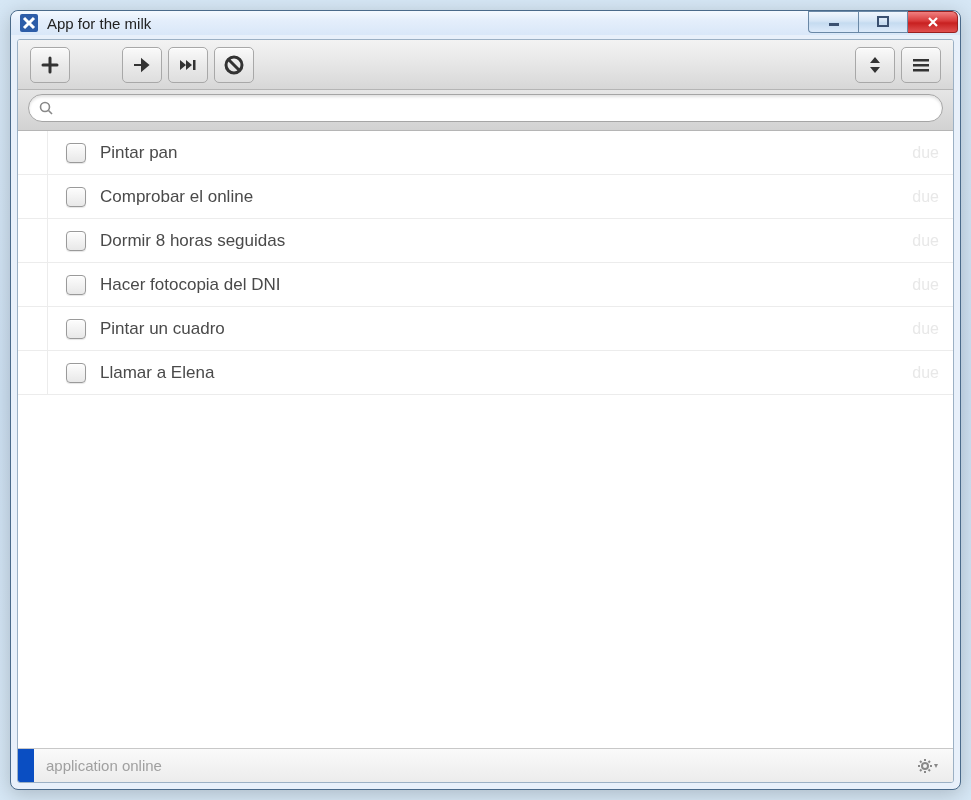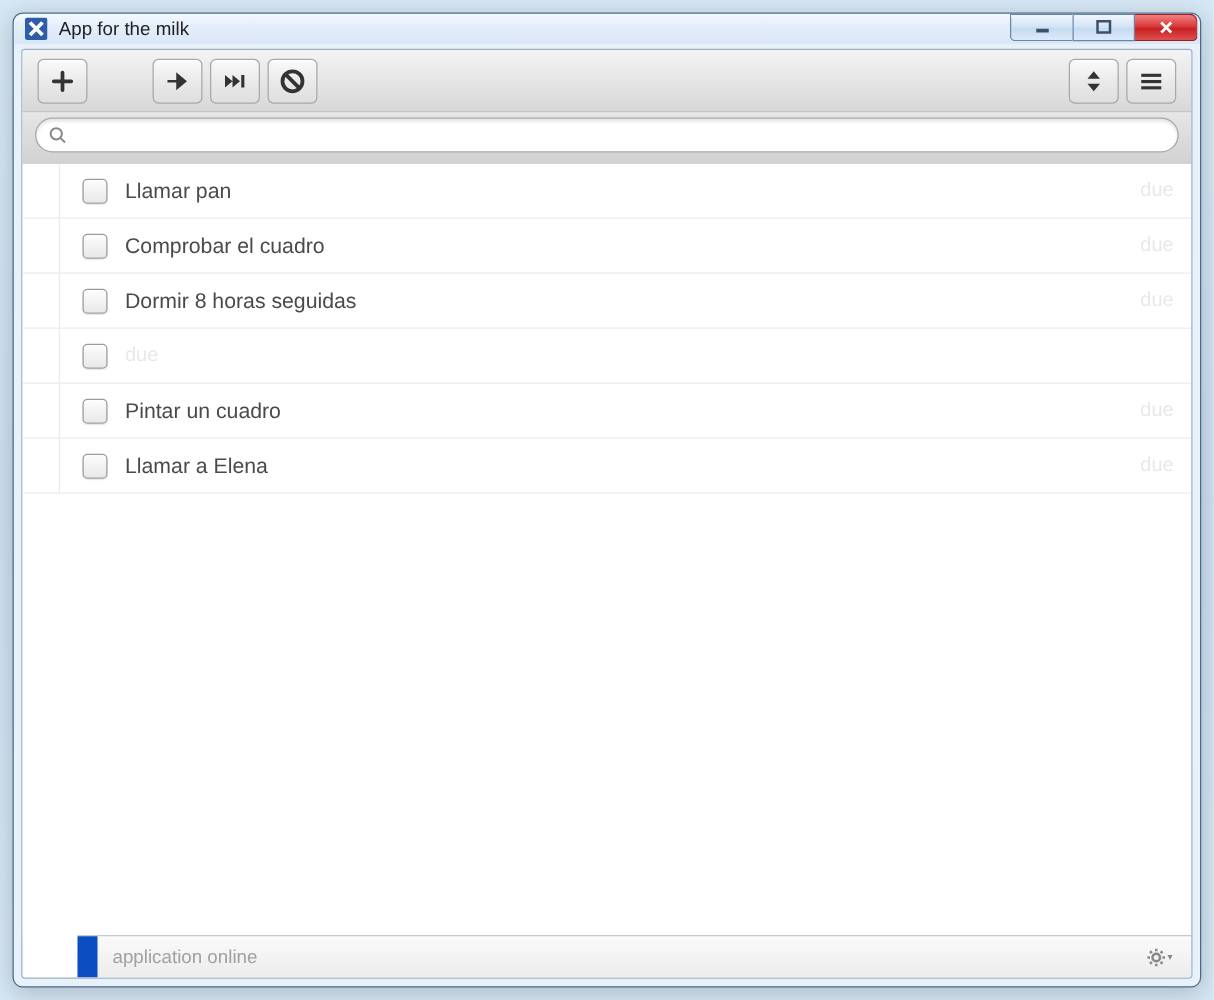--- a/index.html
+++ b/index.html
@@ -157,21 +157,20 @@
     color: #e8e8e8;
   }
   .statusbar {
     height: 34px;
     border-top: 1px solid #c8c8c8;
     background: linear-gradient(180deg, #fafafa 0%, #ececec 100%);
     display: flex;
     align-items: center;
     padding: 0 14px 0 0;
     gap: 12px;
-    margin-left: 44px;
   }
   .status-indicator {
     width: 16px;
     height: 100%;
     background: #0a4ec2;
   }
   .status-text {
     font-size: 15px;
     color: #a0a0a0;
     flex: 1;
@@ -258,38 +257,39 @@
             <line x1="9.5" y1="9.5" x2="13" y2="13" stroke="#888" stroke-width="1.6"></line>
           </svg>
         <input type="text" placeholder="" style="">
       </div>
     </div>
 
     <div class="tasklist">
       <div class="task-row">
         <div class="task-handle"></div>
         <div class="task-checkbox"></div>
-        <div class="task-text">Llamar pan</div>
-        <div class="task-due">due</div>
-      </div>
-      <div class="task-row">
-        <div class="task-handle"></div>
-        <div class="task-checkbox"></div>
-        <div class="task-text">Comprobar el cuadro</div>
+        <div class="task-text">Pintar pan</div>
+        <div class="task-due">due</div>
+      </div>
+      <div class="task-row">
+        <div class="task-handle"></div>
+        <div class="task-checkbox"></div>
+        <div class="task-text">Comprobar el online</div>
         <div class="task-due">due</div>
       </div>
       <div class="task-row">
         <div class="task-handle"></div>
         <div class="task-checkbox"></div>
         <div class="task-text">Dormir 8 horas seguidas</div>
         <div class="task-due">due</div>
       </div>
       <div class="task-row">
         <div class="task-handle"></div>
         <div class="task-checkbox"></div>
+        <div class="task-text">Hacer fotocopia del DNI</div>
         <div class="task-due">due</div>
       </div>
       <div class="task-row">
         <div class="task-handle"></div>
         <div class="task-checkbox"></div>
         <div class="task-text">Pintar un cuadro</div>
         <div class="task-due">due</div>
       </div>
       <div class="task-row">
         <div class="task-handle"></div>

